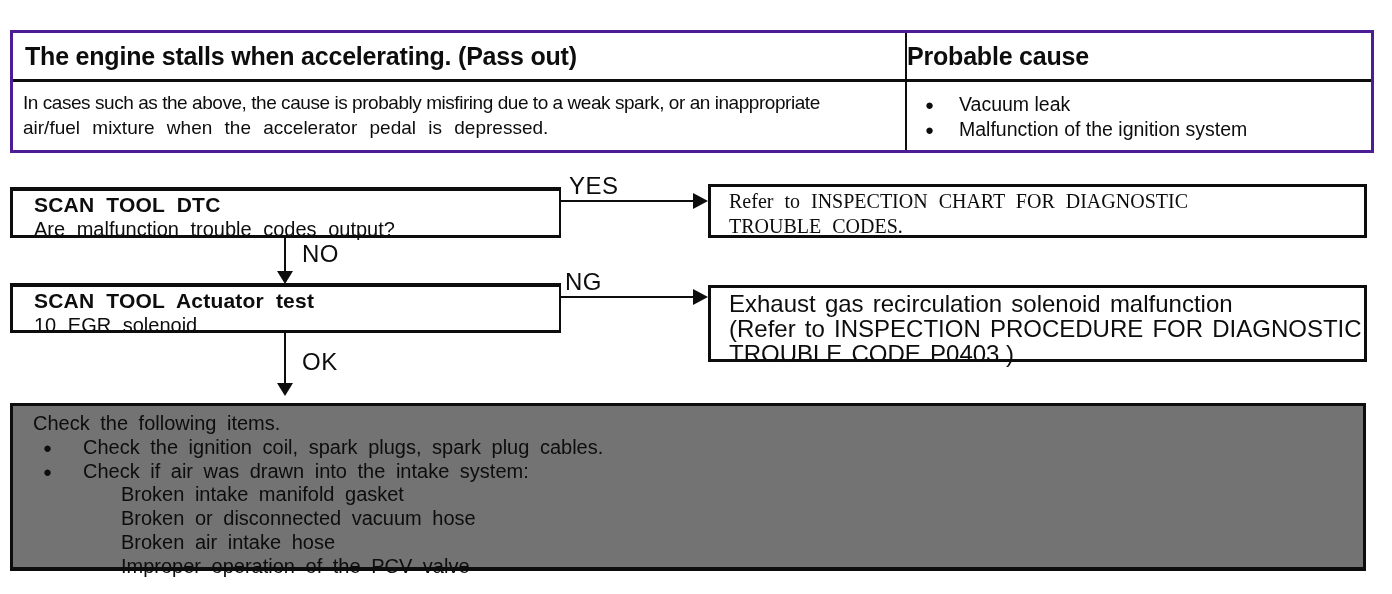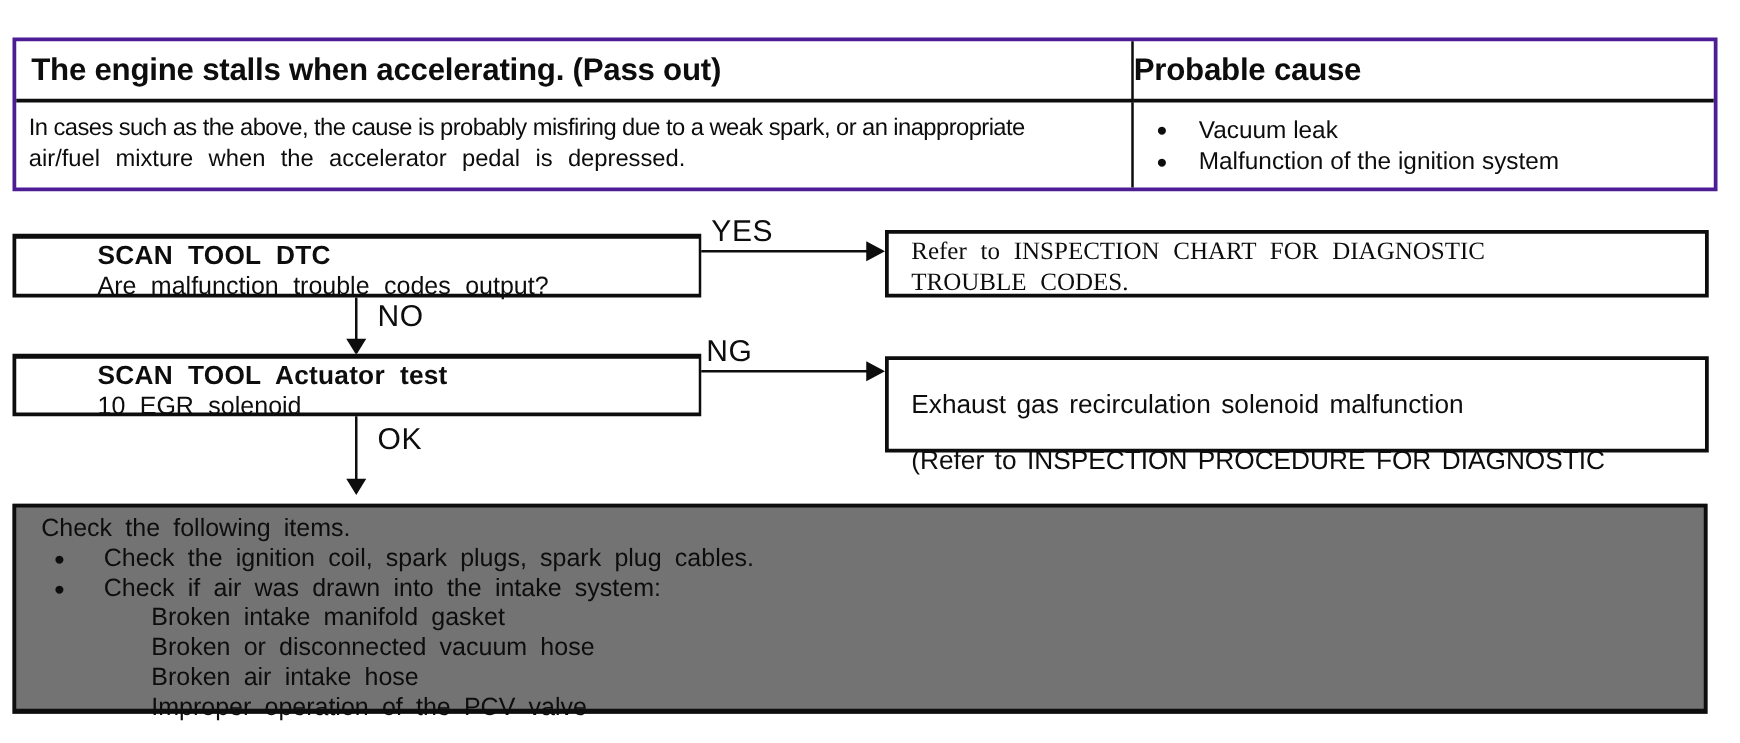--- a/index.html
+++ b/index.html
@@ -23,25 +23,25 @@
   .tbl .bodyL{padding:8px 6px 0 10px;font-size:19px;line-height:25px;}
   .tbl .bodyL .l1{white-space:nowrap;letter-spacing:-0.45px;}
   .tbl .bodyL .l2{word-spacing:7px;}
   .tbl .bodyR{padding:10px 4px 0 12px;font-size:19.5px;line-height:25px;}
   .bullet-row{display:flex;}
   .bullet{width:34px;flex:0 0 34px;text-align:left;padding-left:6px;font-size:15px;line-height:25px;}
 
   
   .fbox{border:3px solid #0d0d0d;background:#fff;}
   .fbox.heavy-top{border-top-width:4px;border-right-width:2px;}
-  .fbox .pad{padding:2px 0 0 21px;margin-left:44px;}
+  .fbox .pad{padding:2px 0 0 21px;}
   .ftitle{font-weight:bold;font-size:21px;line-height:24px;word-spacing:6px;letter-spacing:0.2px;}
   .fline{font-size:20px;line-height:24px;word-spacing:6px;}
   .rline{font-size:20px;line-height:25px;word-spacing:6px;}
-  .rline2{font-size:21px;line-height:25px;word-spacing:2.5px;margin-top:20px;}
+  .rline2{font-size:24px;line-height:25px;word-spacing:2.5px;}
 
   .lbl{font-size:24px;letter-spacing:0.5px;}
 
   .hline{border-top:2px solid #0d0d0d;height:0;}
   .vline{border-left:2px solid #0d0d0d;width:0;}
   .head-right{width:0;height:0;border-top:8px solid transparent;border-bottom:8px solid transparent;border-left:15px solid #0d0d0d;}
   .head-down{width:0;height:0;border-left:8px solid transparent;border-right:8px solid transparent;border-top:13px solid #0d0d0d;}
 
   
   .final{left:10px;top:403px;width:1356px;height:168px;border:3px solid #0d0d0d;border-bottom-width:4px;
@@ -111,21 +111,21 @@
 <div class="abs fbox" style="left:708px;top:285px;width:659px;height:77px;">
   <div style="padding:3px 0 0 18px;">
     <div class="rline2">Exhaust gas recirculation solenoid malfunction</div>
     <div class="rline2">(Refer to INSPECTION PROCEDURE FOR DIAGNOSTIC</div>
     <div class="rline2">TROUBLE CODE P0403.)</div>
   </div>
 </div>
 
 <div class="abs vline" style="left:284px;top:333px;height:51px;"></div>
 <div class="abs head-down" style="left:277px;top:383px;"></div>
-<div class="abs lbl" style="left:302px;top:338px;text-align:center;">OK</div>
+<div class="abs lbl" style="left:302px;top:348px;text-align:center;">OK</div>
 
 <div class="abs final">
   <div>Check the following items.</div>
   <div class="bullet-row">
     <span class="bullet">●</span>
     <span>Check the ignition coil, spark plugs, spark plug cables.</span>
   </div>
   <div class="bullet-row">
     <span class="bullet">●</span>
     <span>Check if air was drawn into the intake system:</span>

